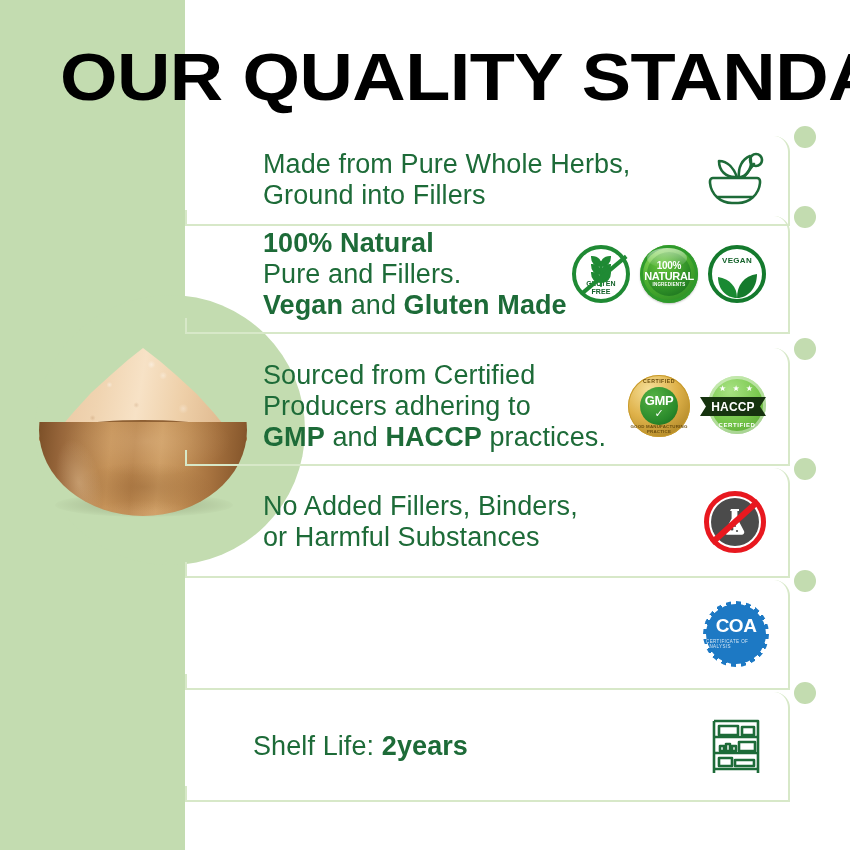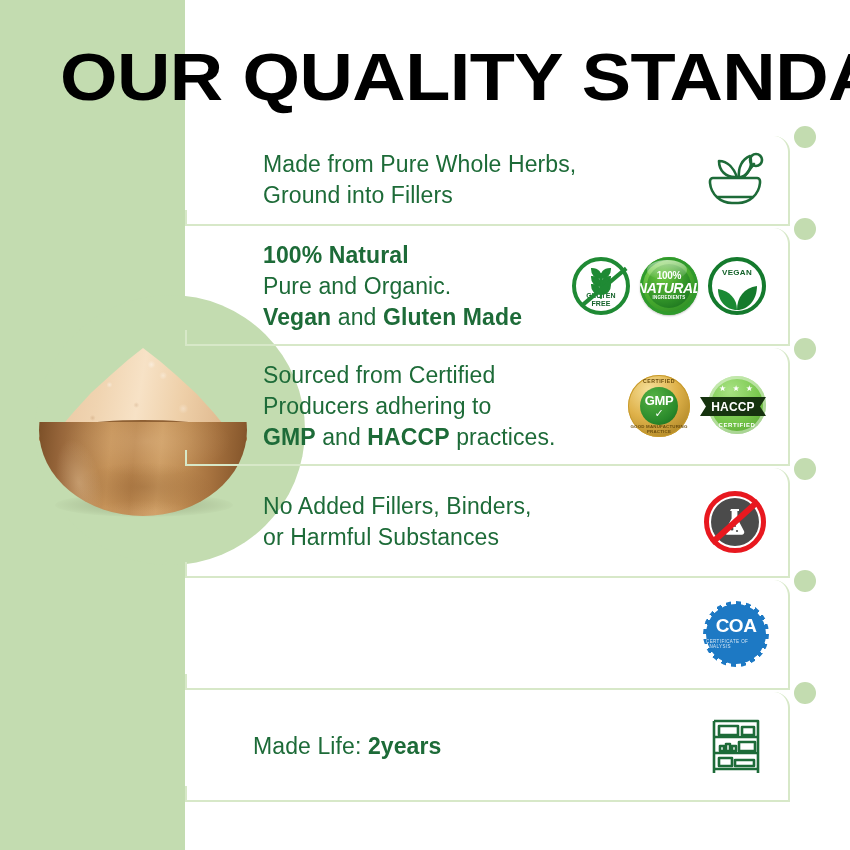--- a/index.html
+++ b/index.html
@@ -177,21 +177,21 @@
     height: 10px;
     background: #d7e8c8;
   }
 
   .row-text {
     position: absolute;
     left: 78px;
     top: 50%;
     transform: translateY(-50%);
     color: #1d6b38;
-    font-size: 23px;
+    font-size: 27px;
     line-height: 31px;
     font-weight: 400;
     font-family: "Liberation Sans Narrow", "Liberation Sans", sans-serif;
     letter-spacing: .1px;
     white-space: nowrap;
   }
   .row-text b { font-weight: 700; }
 
   .row-icons {
     position: absolute;
@@ -213,21 +213,21 @@
     display: flex; align-items: center; justify-content: center;
     position: relative; overflow: hidden;
   }
   .nat-inner {
     width: 44px; height: 44px; border-radius: 50%;
     background: radial-gradient(circle at 36% 26%, #6cc93f 0%, #2e8f27 60%, #14661c 100%);
     display: flex; flex-direction: column; align-items: center; justify-content: center;
     color: #ffffff; line-height: 1;
   }
   .nat-inner .l1 { font-size: 10px; font-weight: 700; letter-spacing:-.3px; }
-  .nat-inner .l2 { font-size: 14px; font-weight: 700; letter-spacing:-.4px;font-style:italic; }
+  .nat-inner .l2 { font-size: 11px; font-weight: 700; letter-spacing:-.4px; }
   .nat-inner .l3 { font-size: 4.5px; font-weight: 700; letter-spacing: .2px; margin-top: 1px; }
   .nat-gloss {
     position: absolute; left: 7px; top: 3px; width: 40px; height: 20px;
     border-radius: 50%;
     background: linear-gradient(180deg, rgba(255,255,255,.55) 0%, rgba(255,255,255,0) 100%);
     pointer-events: none;
   }
 
   
   .gf-badge {
@@ -374,27 +374,27 @@
               <path d="M33 28 C30 20 24 12 15 12 C15 22 22 28 31 28"></path>
               <path d="M35 28 C34 19 38 10 46 7 C49 16 45 26 37 28"></path>
               <path d="M40 28 L50 15"></path>
               <circle cx="52" cy="11" r="6"></circle>
             </g>
           </svg>
         </div>
       </div>
     </div>
 
-    <div class="row" style="top:228px;height:118px;">
+    <div class="row" style="top:216px;height:118px;">
       <div class="row-left-line"></div>
       <div class="dot-stem"></div>
       <div class="dot"></div>
       <div class="row-text">
         <div><b>100% Natural</b></div>
-        <div><span>Pure and Organic.</span></div>
+        <div><span>Pure and Fillers.</span></div>
         <div><b>Vegan</b><span> and </span><b>Gluten Made</b></div>
       </div>
       <div class="row-icons">
 
         <div class="badge gf-badge">
           <svg width="50" height="50" viewBox="0 0 50 50" style="position:absolute;left:0;top:-3px;">
             <g fill="none" stroke="#1f8a34" stroke-width="2" stroke-linecap="round">
               <path d="M25 40 V16"></path>
               <path d="M25 20 C19 20 16 16 16 11 C22 11 25 15 25 20 Z" fill="#1f8a34"></path>
               <path d="M25 20 C31 20 34 16 34 11 C28 11 25 15 25 20 Z" fill="#1f8a34"></path>
@@ -502,21 +502,21 @@
           </div>
         </div>
       </div>
     </div>
 
     <div class="row" style="top:692px;height:110px;">
       <div class="row-left-line"></div>
       <div class="dot-stem"></div>
       <div class="dot"></div>
       <div class="row-text" style="left:68px;">
-        <div><span>Made Life: </span><b>2years</b></div>
+        <div><span>Shelf Life: </span><b>2years</b></div>
       </div>
       <div class="row-icons">
         <div class="badge">
           <svg width="60" height="62" viewBox="0 0 60 62">
             <g fill="none" stroke="#1d6b38" stroke-width="2.6" stroke-linejoin="round">
               <path d="M8 6 h44 v52"></path>
               <path d="M8 6 v52"></path>
               <path d="M8 22 h44 M8 38 h44 M8 54 h44"></path>
               <rect x="13" y="11" width="19" height="9"></rect>
               <rect x="36" y="12" width="12" height="8"></rect>

